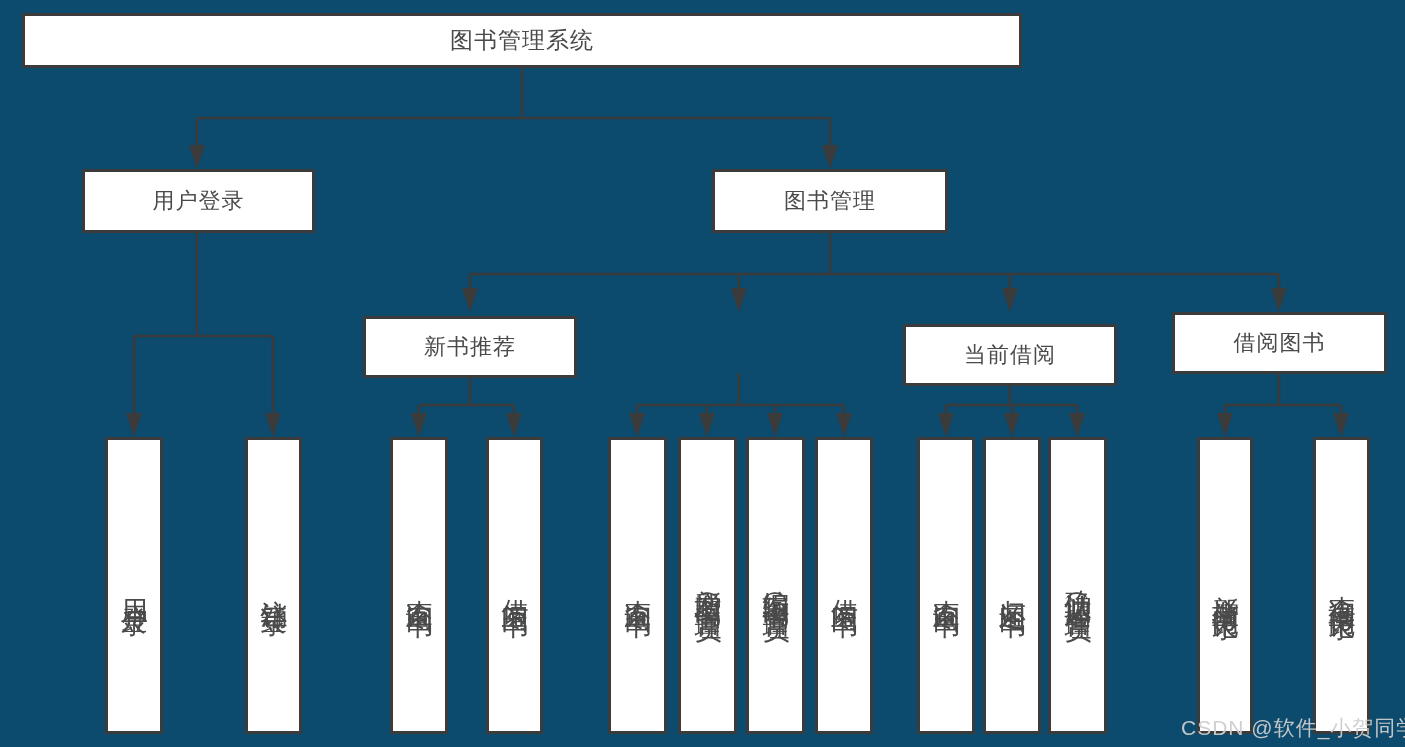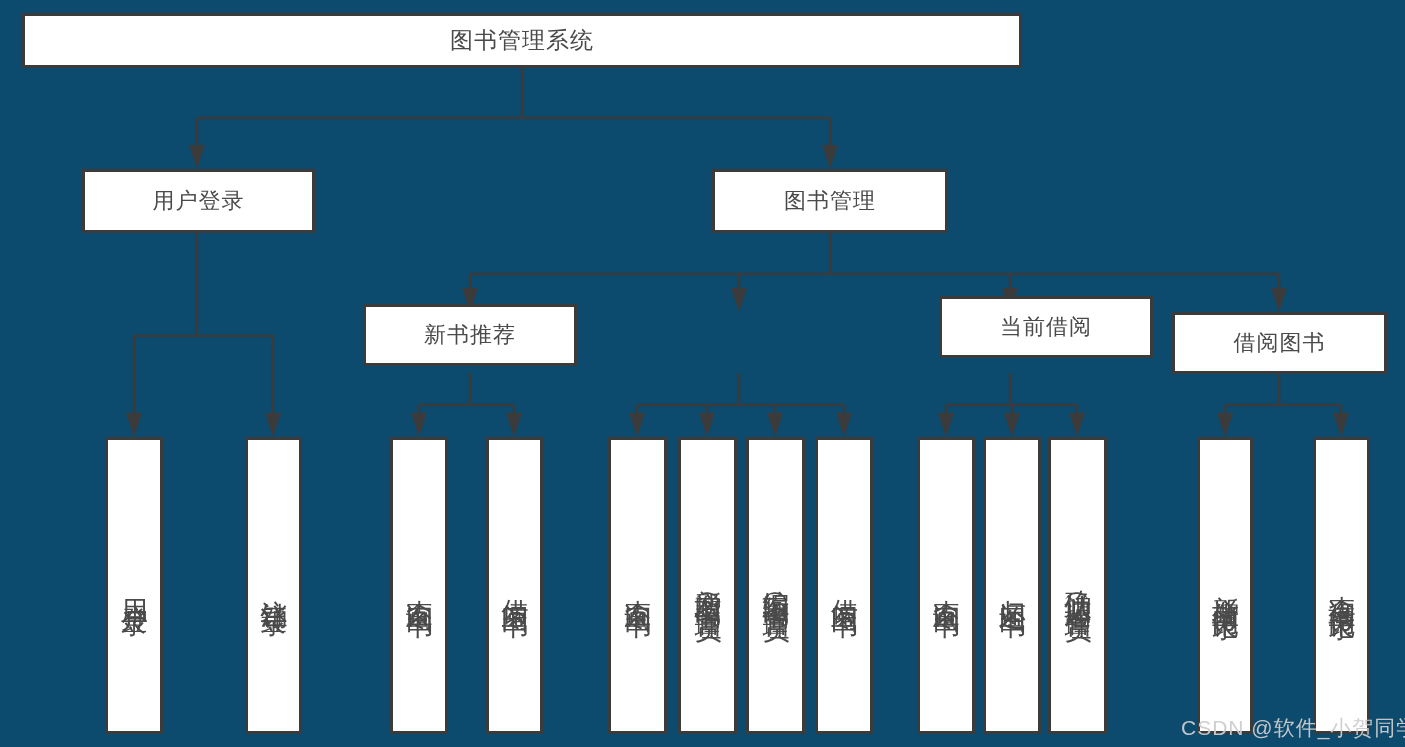--- a/index.html
+++ b/index.html
@@ -79,24 +79,24 @@
     <span>图书管理系统</span>
   </div>
 
   <div class="box hbox" style="left:82px; top:169px; width:233px; height:64px;">
     <span>用户登录</span>
   </div>
   <div class="box hbox" style="left:712px; top:169px; width:236px; height:64px;text-align:center;">
     <span>图书管理</span>
   </div>
 
-  <div class="box hbox" style="left:363px; top:304px; width:214px; height:62px;">
+  <div class="box hbox" style="left:363px; top:316px; width:214px; height:62px;">
     <span>新书推荐</span>
   </div>
-  <div class="box hbox" style="left:903px; top:296px; width:214px; height:62px;margin-left:36px;">
+  <div class="box hbox" style="left:903px; top:324px; width:214px; height:62px;">
     <span>当前借阅</span>
   </div>
   <div class="box hbox" style="left:1172px; top:312px; width:215px; height:62px;">
     <span>借阅图书</span>
   </div>
 
   <div class="box" style="left:105px; top:437px; width:58px; height:297px;">
     <span class="vtext">用户登录</span>
   </div>
   <div class="box" style="left:245px; top:437px; width:57px; height:297px;">

